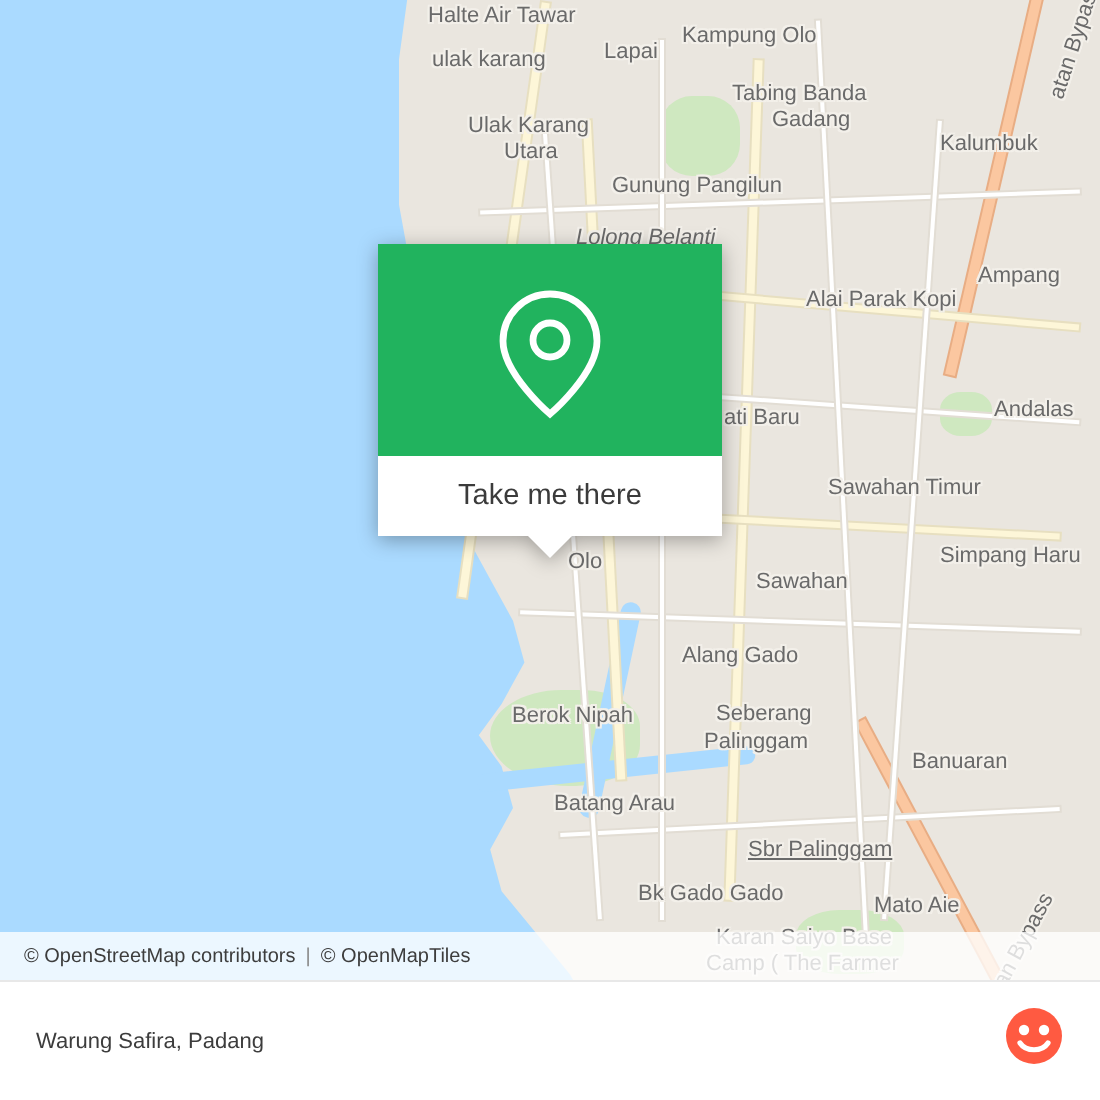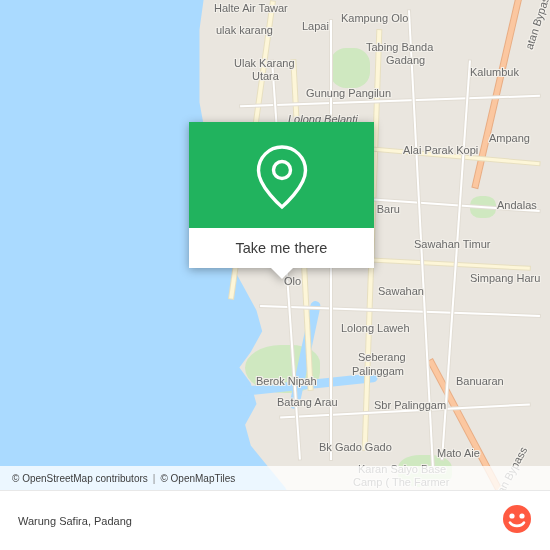--- a/index.html
+++ b/index.html
@@ -93,21 +93,21 @@
       1px 0 0 #f3f0ea, -1px 0 0 #f3f0ea, 0 1px 0 #f3f0ea, 0 -1px 0 #f3f0ea,
       1px 1px 0 #f3f0ea, -1px -1px 0 #f3f0ea, 1px -1px 0 #f3f0ea, -1px 1px 0 #f3f0ea;
     pointer-events: none;
   }
 
   
   .popup {
     position: absolute;
     left: 189px;
     top: 122px;
-    width: 185px;
+    width: 172px;
     filter: drop-shadow(0 2px 5px rgba(0,0,0,0.32));
   }
   .popup-top {
     background: #21b35e;
     height: 106px;
     position: relative;
   }
   .pin-wrap {
     position: absolute;
     left: 0; right: 0; top: 22px;
@@ -231,27 +231,27 @@
         <div class="label" style="left: 306px; top: 87px;">Gunung Pangilun</div>
         <div class="label" style="left: 288px; top: 113px; font-style: italic;">Lolong Belanti</div>
         <div class="label" style="left: 403px; top: 144px;">Alai Parak Kopi</div>
         <div class="label" style="left: 489px; top: 132px;">Ampang</div>
         <div class="label" style="left: 362px; top: 203px;">ati Baru</div>
         <div class="label" style="left: 497px; top: 199px;">Andalas</div>
         <div class="label" style="left: 414px; top: 238px; text-align: right;">Sawahan Timur</div>
         <div class="label" style="left: 470px; top: 272px;">Simpang Haru</div>
         <div class="label" style="left: 284px; top: 275px;">Olo</div>
         <div class="label" style="left: 378px; top: 285px;">Sawahan</div>
-        <div class="label" style="left: 341px; top: 322px;">Lolong Laweh</div>
-        <div class="label" style="left: 256px; top: 352px; margin-top: 23px;">Berok Nipah</div>
+        <div class="label" style="left: 341px; top: 322px;">Alang Gado</div>
+        <div class="label" style="left: 256px; top: 352px;">Berok Nipah</div>
         <div class="label" style="left: 358px; top: 351px;">Seberang</div>
         <div class="label" style="left: 352px; top: 365px;">Palinggam</div>
         <div class="label" style="left: 456px; top: 375px;">Banuaran</div>
         <div class="label" style="left: 277px; top: 396px;">Batang Arau</div>
-        <div class="label" style="left: 374px; top: 399px;">Sbr Palinggam</div>
+        <div class="label" style="left: 374px; top: 419px; text-decoration: underline;">Sbr Palinggam</div>
         <div class="label" style="left: 319px; top: 441px;">Bk Gado Gado</div>
         <div class="label" style="left: 437px; top: 447px;">Mato Aie</div>
         <div class="label" style="left: 358px; top: 463px;">Karan Saiyo Base</div>
         <div class="label" style="left: 353px; top: 476px;">Camp ( The Farmer</div>
         <div class="label" style="left: 480px; top: 468px; transform: rotate(-62deg);">atan Bypass</div>
         <div class="label" style="left: 508px; top: 14px; transform: rotate(-72deg);">atan Bypass</div>
       </div>
 
     <div class="popup">
       <div class="popup-top">

